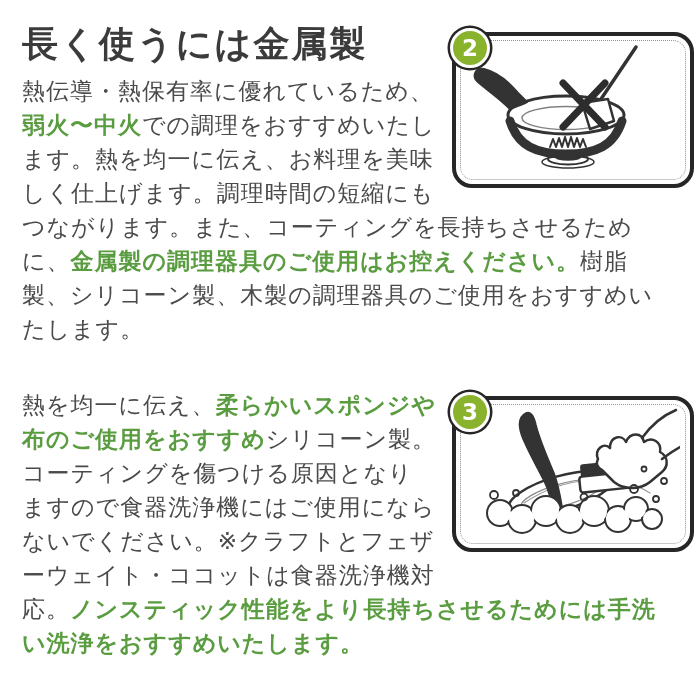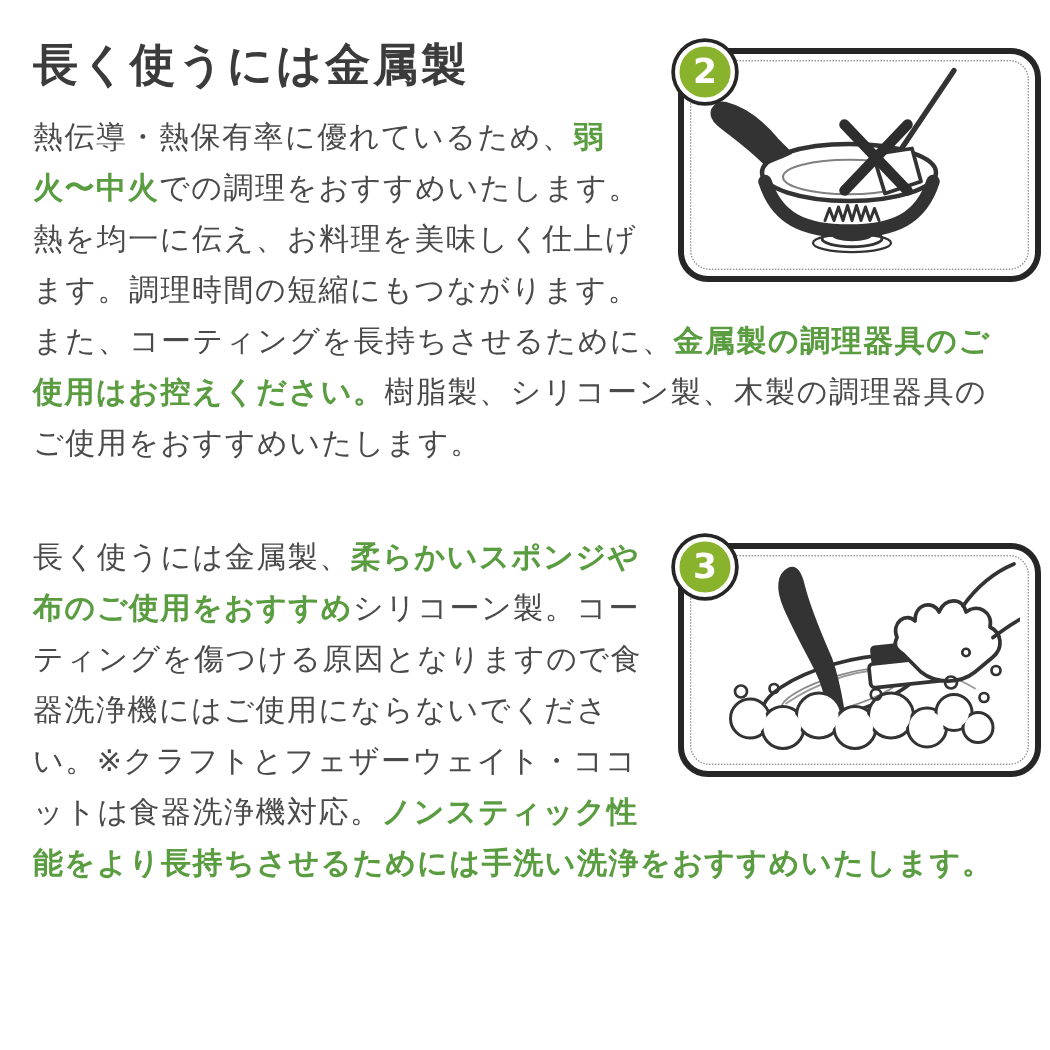--- a/index.html
+++ b/index.html
@@ -18,26 +18,26 @@
   .page{
     width:700px;height:700px;
     padding:24px 34px 0 22px;
   }
   .care-section{zoom:1;}
   .care-section::after{content:"";display:block;clear:none;}
   .care-section + .care-section{margin-top:42px;}
 
   .title{
     margin:0;
-    font-size:30px;line-height:40px;letter-spacing:2px;
+    font-size:36px;line-height:40px;letter-spacing:2px;
     font-weight:700;color:var(--title);
   }
   .body{
     margin:10px 0 0 0;
-    font-size:20px;line-height:34px;letter-spacing:1px;
+    font-size:23px;line-height:34px;letter-spacing:1px;
     color:var(--body);
     text-align:left;
   }
   .body .em{color:var(--green);font-weight:700;}
 
   .illus{
     float:right;
     width:242px;height:156px;
     margin:8px -28px 18px 16px;
     position:relative;
@@ -160,16 +160,16 @@
               <circle cx="50" cy="86" r="3"></circle>
             <circle cx="118" cy="90" r="3.5"></circle>
               <circle cx="168" cy="82" r="4"></circle>
             <circle cx="190" cy="92" r="3"></circle>
               <circle cx="198" cy="74" r="3"></circle>
             <circle cx="178" cy="62" r="2.5"></circle>
           </g>
         </g>
       </svg>
     </figure>
-    <p class="body"><span>長く使うには金属製、</span><span class="em">柔らかいスポンジや布のご使用をおすすめ</span><span>シリコーン製。コーティングを傷つける原因となりますので食器洗浄機にはご使用にならないでください。※クラフトとフェザーウェイト・ココットは食器洗浄機対応。</span><span class="em">ノンスティック性能をより長持ちさせるためには手洗い洗浄をおすすめいたします。</span></p>
+    <p class="body"><span>熱を均一に伝え、</span><span class="em">柔らかいスポンジや布のご使用をおすすめ</span><span>シリコーン製。コーティングを傷つける原因となりますので食器洗浄機にはご使用にならないでください。※クラフトとフェザーウェイト・ココットは食器洗浄機対応。</span><span class="em">ノンスティック性能をより長持ちさせるためには手洗い洗浄をおすすめいたします。</span></p>
   </section>
 
 </main>
 
 </body></html>

